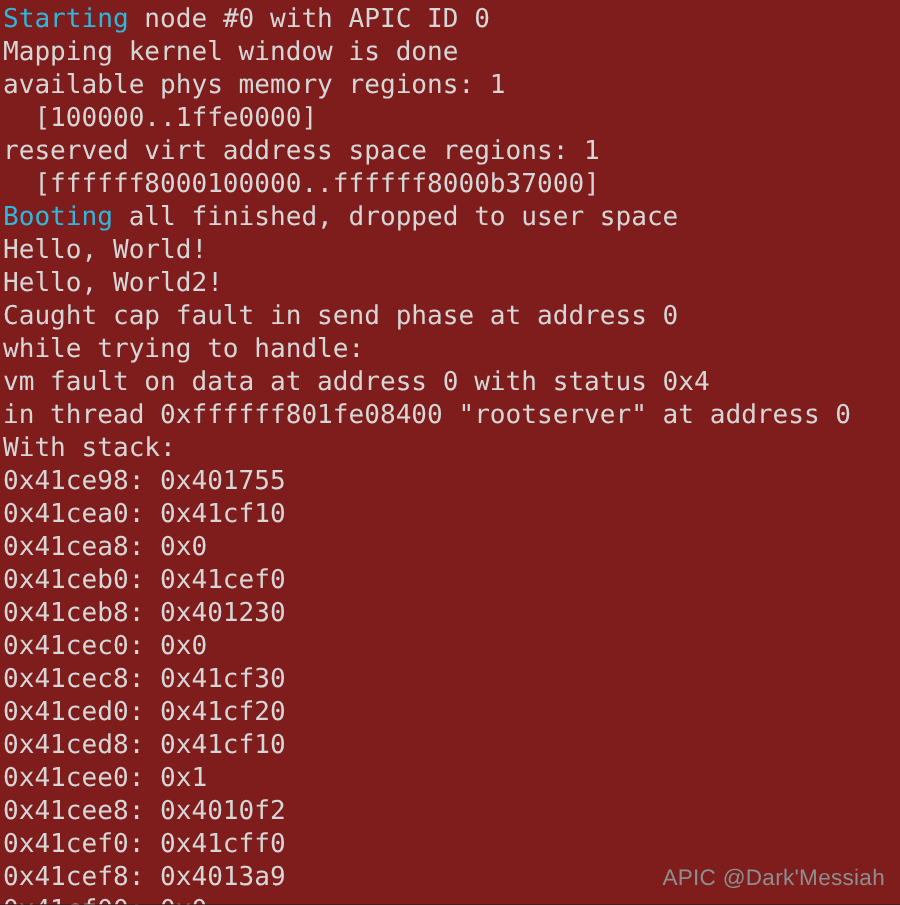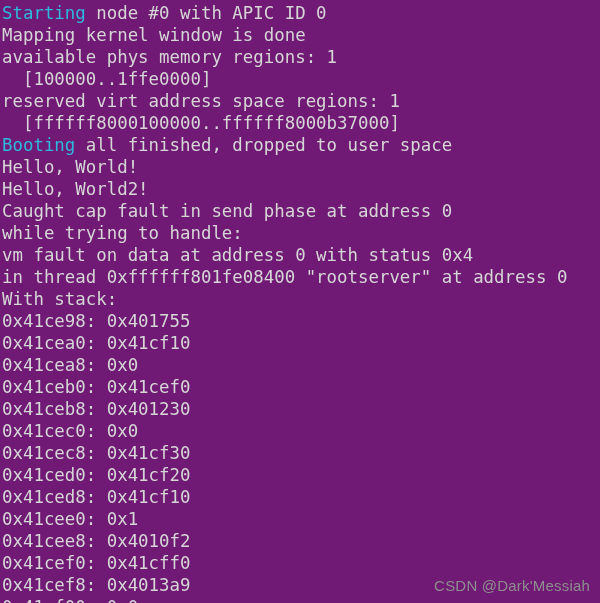--- a/index.html
+++ b/index.html
@@ -5,21 +5,21 @@
   html, body {
     margin: 0;
     padding: 0;
     background: #1f1f1f;
   }
 
   #terminal {
     position: relative;
     width: 600px;
     height: 603px;
-    background: #701a75;
+    background: #7f1d1d;
     overflow: hidden;
     font-family: "DejaVu Sans Mono", "Liberation Mono", monospace;
     font-size: 17.4px;
     line-height: 22px;
     letter-spacing: 0px;
     color: #d6d6d6;
     -webkit-font-smoothing: antialiased;
   }
 
   #console-output {
@@ -53,14 +53,14 @@
     color: #8e8e8e;
     letter-spacing: 0.2px;
     white-space: pre;
   }
 </style>
 </head>
 <body>
 
 <div id="terminal">
   <div id="console-output"><div class="line"><span class="seg-kw">Starting</span><span class="seg-txt"> node #0 with APIC ID 0</span></div><div class="line"><span class="seg-txt">Mapping kernel window is done</span></div><div class="line"><span class="seg-txt">available phys memory regions: 1</span></div><div class="line"><span class="seg-txt">  [100000..1ffe0000]</span></div><div class="line"><span class="seg-txt">reserved virt address space regions: 1</span></div><div class="line"><span class="seg-txt">  [ffffff8000100000..ffffff8000b37000]</span></div><div class="line"><span class="seg-kw">Booting</span><span class="seg-txt"> all finished, dropped to user space</span></div><div class="line"><span class="seg-txt">Hello, World!</span></div><div class="line"><span class="seg-txt">Hello, World2!</span></div><div class="line"><span class="seg-txt">Caught cap fault in send phase at address 0</span></div><div class="line"><span class="seg-txt">while trying to handle:</span></div><div class="line"><span class="seg-txt">vm fault on data at address 0 with status 0x4</span></div><div class="line"><span class="seg-txt">in thread 0xffffff801fe08400 "rootserver" at address 0</span></div><div class="line"><span class="seg-txt">With stack:</span></div><div class="line"><span class="seg-txt">0x41ce98: 0x401755</span></div><div class="line"><span class="seg-txt">0x41cea0: 0x41cf10</span></div><div class="line"><span class="seg-txt">0x41cea8: 0x0</span></div><div class="line"><span class="seg-txt">0x41ceb0: 0x41cef0</span></div><div class="line"><span class="seg-txt">0x41ceb8: 0x401230</span></div><div class="line"><span class="seg-txt">0x41cec0: 0x0</span></div><div class="line"><span class="seg-txt">0x41cec8: 0x41cf30</span></div><div class="line"><span class="seg-txt">0x41ced0: 0x41cf20</span></div><div class="line"><span class="seg-txt">0x41ced8: 0x41cf10</span></div><div class="line"><span class="seg-txt">0x41cee0: 0x1</span></div><div class="line"><span class="seg-txt">0x41cee8: 0x4010f2</span></div><div class="line"><span class="seg-txt">0x41cef0: 0x41cff0</span></div><div class="line"><span class="seg-txt">0x41cef8: 0x4013a9</span></div><div class="line"><span class="seg-txt">0x41cf00: 0x0</span></div></div>
-  <div id="watermark">CSDN @Dark'Messiah</div>
+  <div id="watermark">APIC @Dark'Messiah</div>
 </div>
 
 </body></html>

